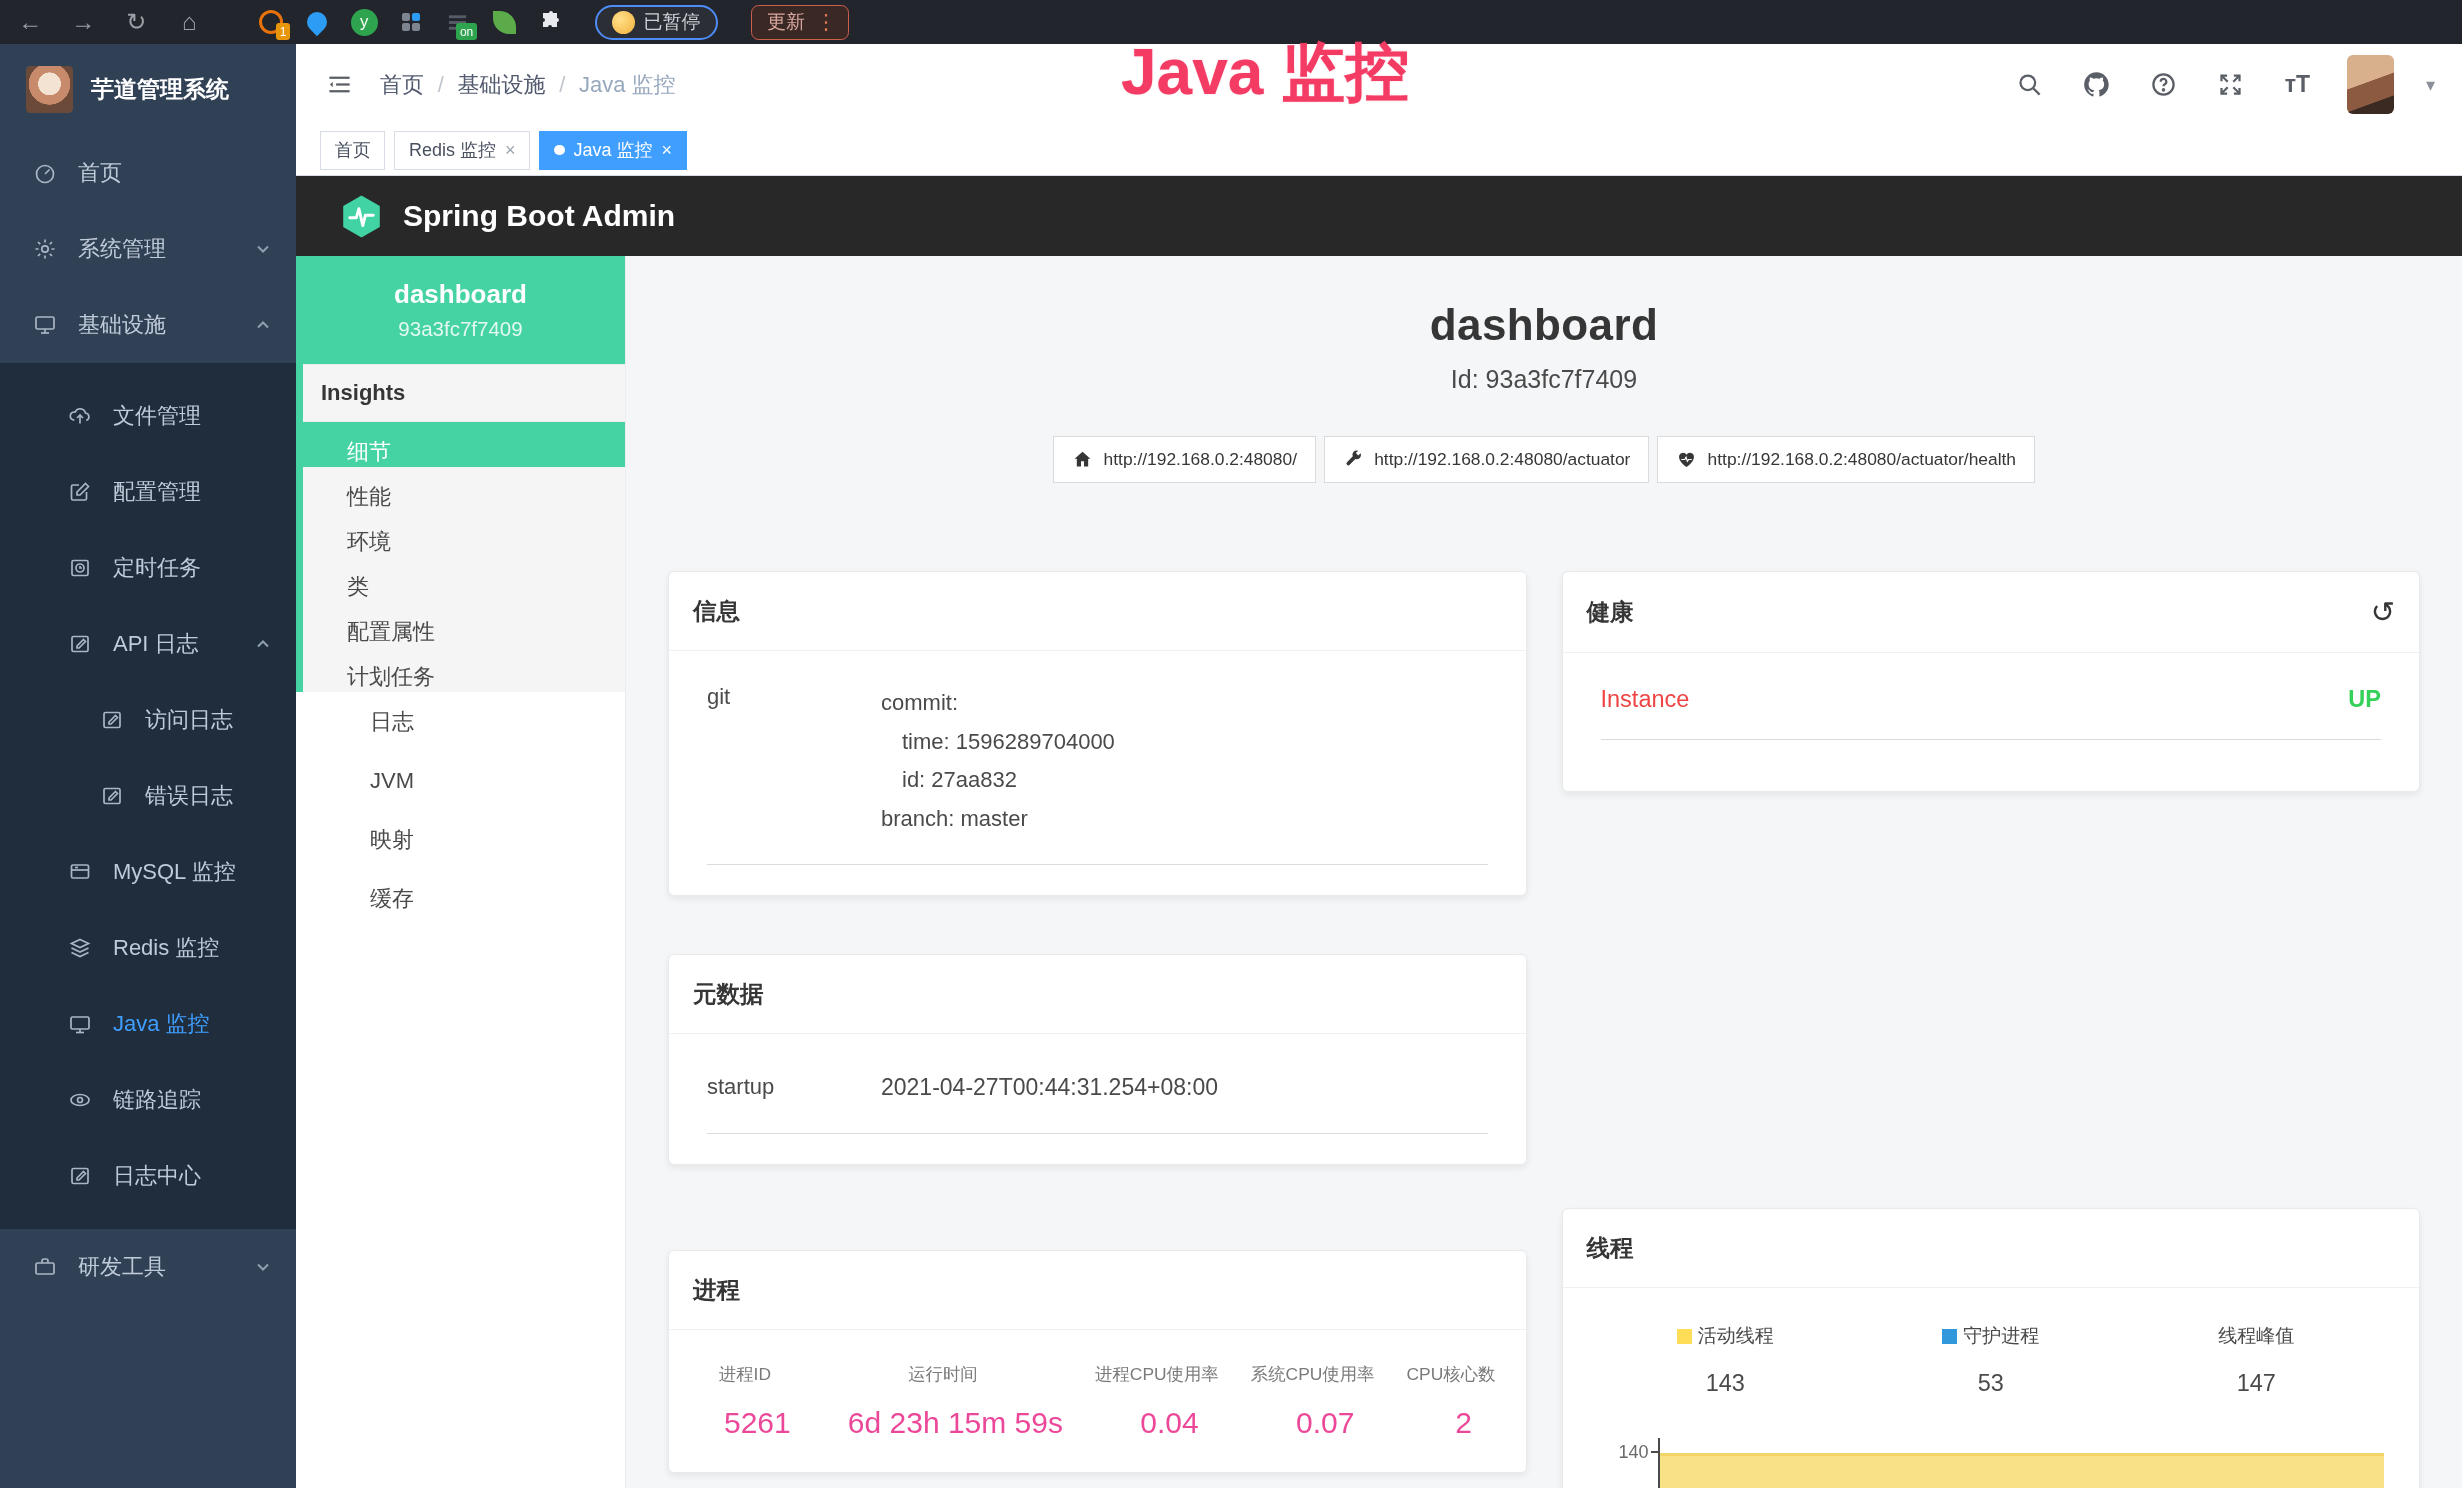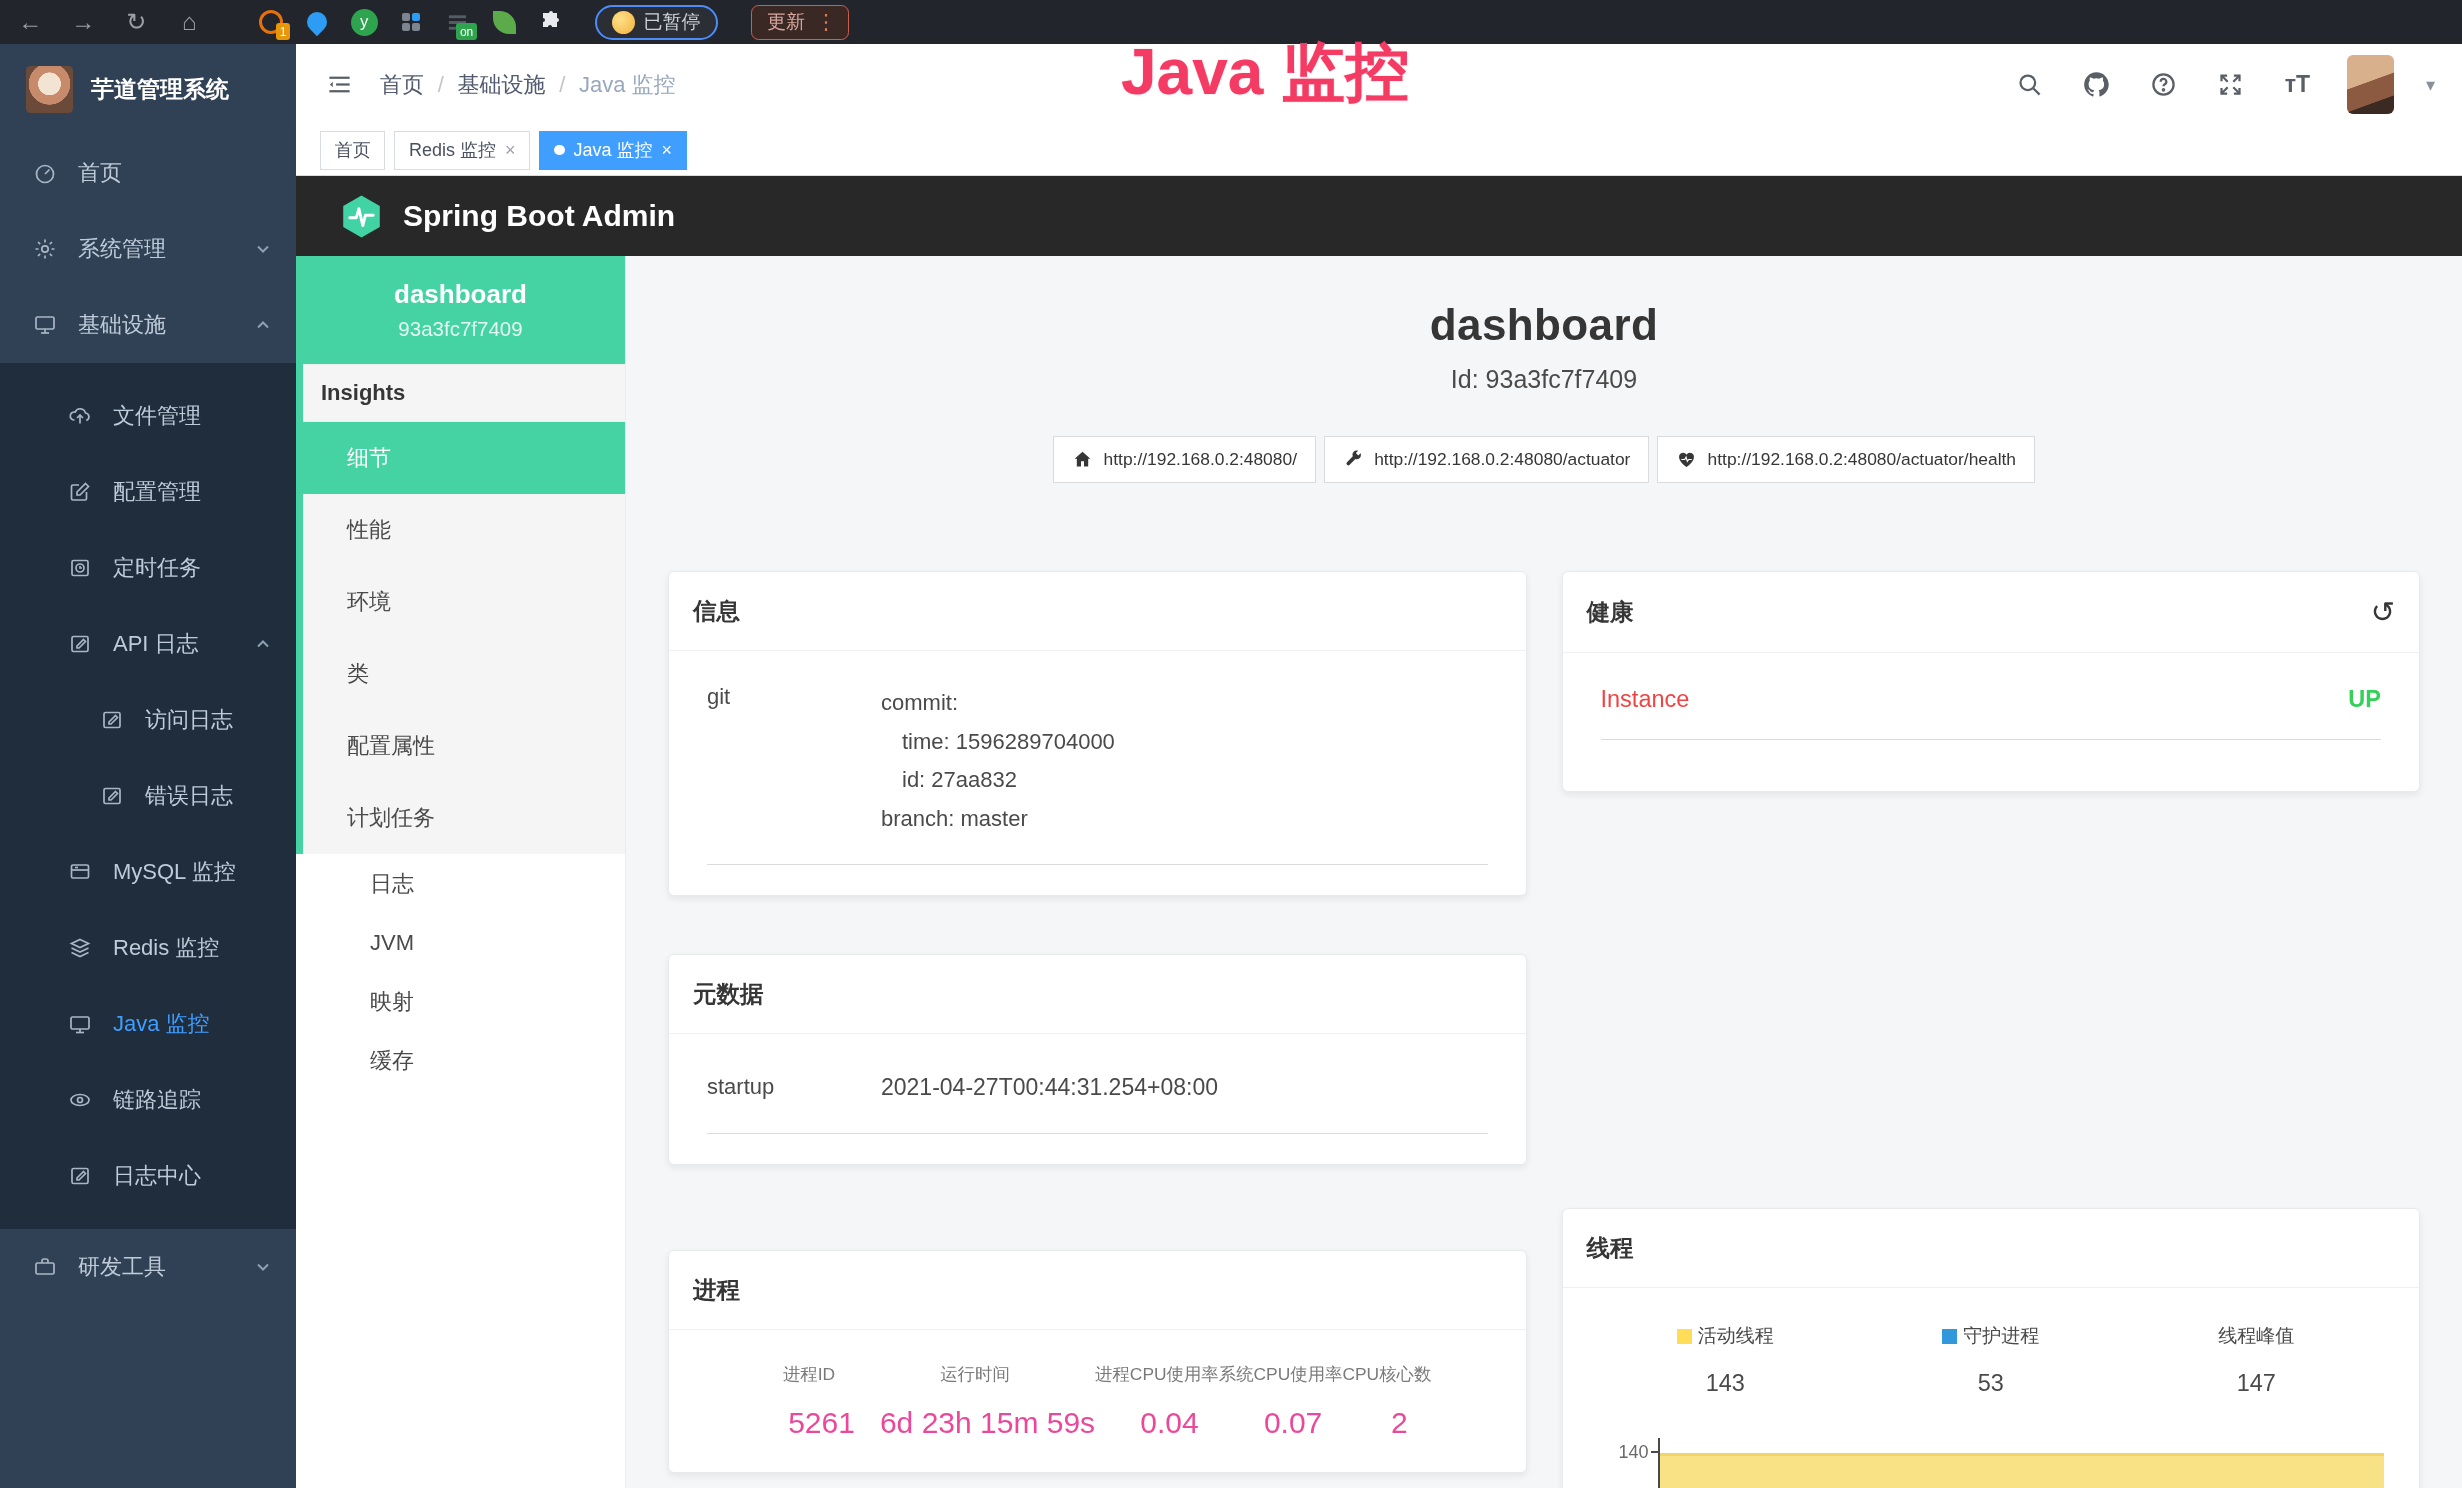--- a/index.html
+++ b/index.html
@@ -80,21 +80,21 @@
 
   
   .sba-body { flex:1; display:flex; overflow:hidden; background:#f5f6f7; height:1232px; }
   .sba-side { width:330px; flex-shrink:0; background:#fff; border-right:0.8px solid #ececec; font-size:22px; color:#4a4a4a; }
   .app-block { height:108px; background:#45d3a4; color:#fff; display:flex; flex-direction:column;
                align-items:center; justify-content:center; gap:7.6px; cursor:pointer; }
   .app-name { font-size:26px; font-weight:bold; }
   .app-id { font-size:20.5px; color:rgba(255,255,255,.85); }
   .side-group { border-left:7.6px solid #45d3a4; background:#f5f5f5; }
   .group-label { padding:15px 0 15px 18px; font-weight:bold; color:#363636; border-top:0.8px solid #ececec; border-bottom:0.8px solid #ececec; }
-  .group-item { height:72px; display:flex; align-items:center; padding-left:44px; cursor:pointer; }
+  .group-item { height:45px; display:flex; align-items:flex-end; padding-left:44px; cursor:pointer; }
   .group-item.active { background:#45d3a4; color:#fff; }
   .side-item { height:59px; display:flex; align-items:center; padding-left:38px; cursor:pointer;margin-left:36px; }
 
   .sba-main { flex:1; min-width:0; padding:44px 42px 0 42px; overflow:hidden; }
   .main-title { text-align:center; font-size:44px; font-weight:bold; color:#363636; letter-spacing:0.4px; }
   .main-id { text-align:center; font-size:25px; color:#4a4a4a; margin-top:15px; }
   .chips { display:flex; justify-content:center; gap:7.6px; margin-top:42px; }
   .chip { display:flex; align-items:center; gap:10.6px; height:47px; padding:0 18px; background:#fff;
           border:0.8px solid #dbdbdb; font-size:17.4px; color:#363636; cursor:pointer; }
   .chip svg { width:21px; height:21px; }
@@ -108,21 +108,21 @@
   .card-body { padding:33px 38px 30px 38px; }
   .kv-row { display:flex; font-size:22px; color:#4a4a4a; }
   .kv-key { width:174px; flex-shrink:0; }
   .kv-val { line-height:1.75; }
   .kv-val .ind { padding-left:21px; }
   .rule { border-bottom:1.5px solid #dbdbdb; margin-top:26px; }
   .health-row { display:flex; align-items:center; justify-content:space-between; font-size:23.5px; }
   .health-name { color:#ef4444; font-weight:400; }
   .status-up { font-weight:bold; }
 
-  .proc-grid { display:flex; justify-content:center; text-align:center; }
+  .proc-grid { display:flex; justify-content:space-between; text-align:center; }
   .proc-cell .h { font-size:17.4px; color:#7a7a7a; margin-bottom:20px; }
   .proc-cell .v { font-size:30px; color:#ec4899;margin-left:25px; }
 
   .legend-grid { display:flex; text-align:center; }
   .legend-cell { flex:1; }
   .legend-line { display:flex; align-items:center; justify-content:center; gap:6px; font-size:19px; color:#4a4a4a; }
   .sq { width:15px; height:15px; display:inline-block; }
   .legend-val { font-size:23.5px; color:#4a4a4a; margin-top:21px; }
   .plot { position:relative; height:319px; margin-top:36px; }
   .yaxis-label { position:absolute; right:calc(100% - 56px); width:46px; text-align:right; font-size:18px; color:#6a6a6a; }

